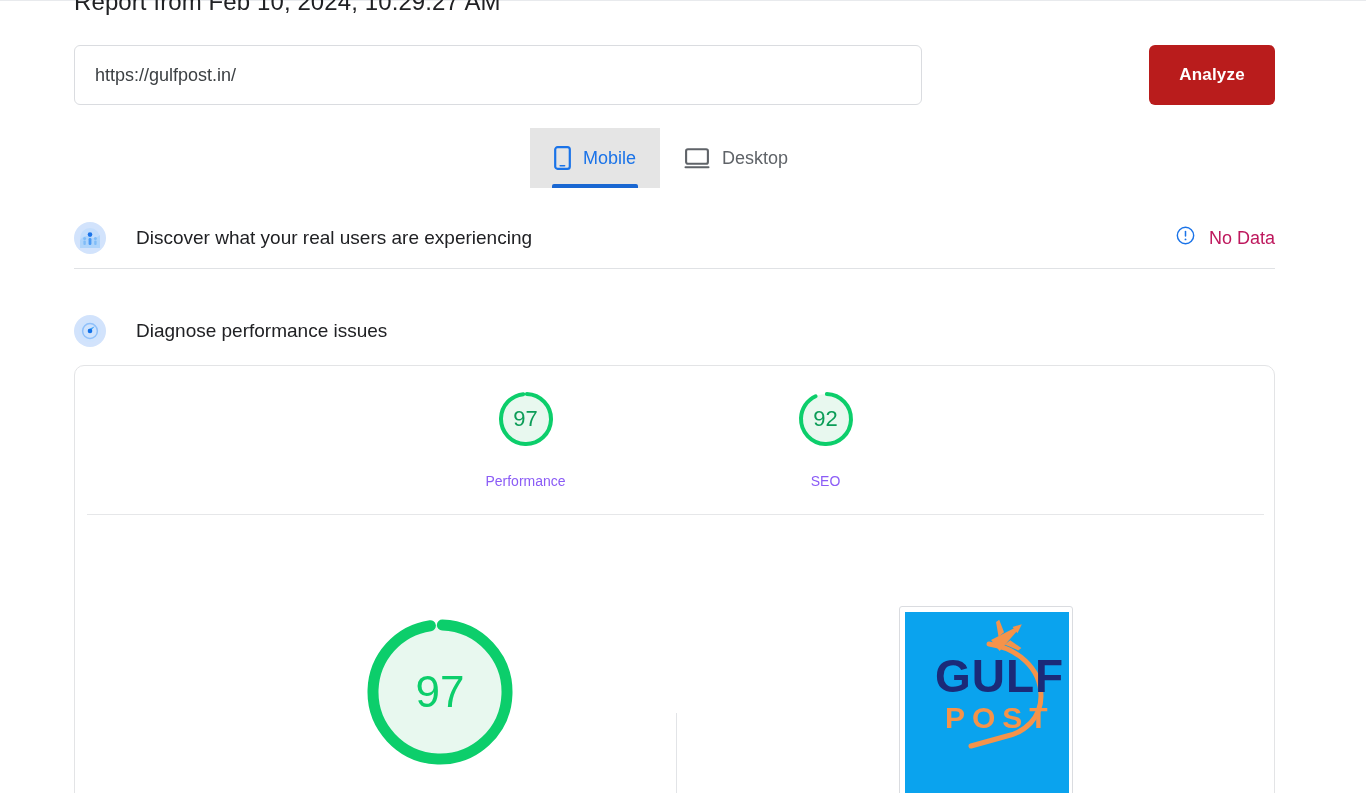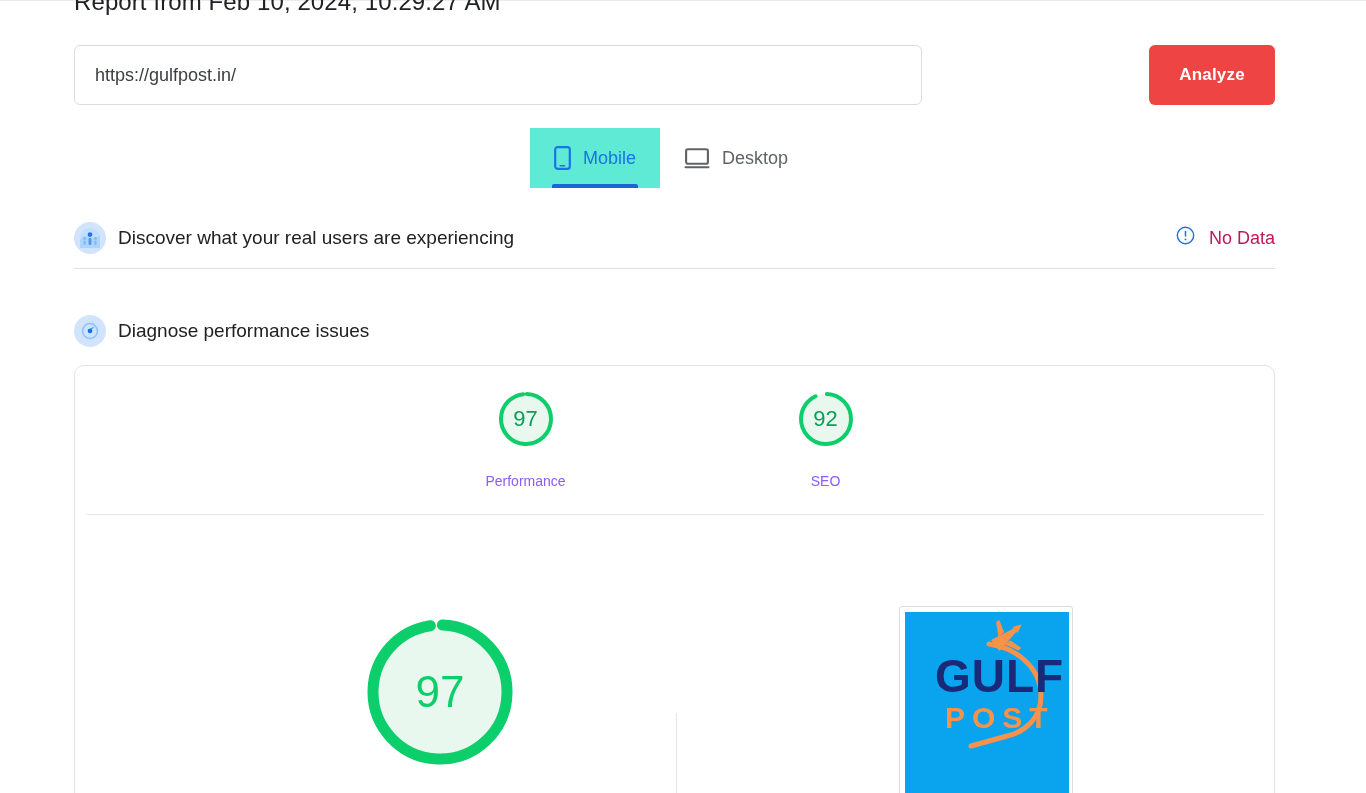--- a/index.html
+++ b/index.html
@@ -27,50 +27,50 @@
   
   .url-row { position: absolute; left: 74px; top: 45px; width: 1201px; height: 60px; }
   .url-input {
     position: absolute; left: 0; top: 0; width: 848px; height: 60px;
     border: 1px solid #dadce0; border-radius: 6px; background: #fff;
     padding: 0 20px; font-size: 18px; color: #3c4043;
     font-family: "Liberation Sans", sans-serif; outline: none;
   }
   .analyze-btn {
     position: absolute; left: 1075px; top: 0; width: 126px; height: 60px;
-    background: #ef4444; color: #fff; border: none; border-radius: 6px;
+    background: #b91c1c; color: #fff; border: none; border-radius: 6px;
     font-size: 17px; font-weight: bold; cursor: pointer;
     font-family: "Liberation Sans", sans-serif; letter-spacing: 0.2px;
   }
 
   
   .tabs { position: absolute; left: 530px; top: 128px; display: flex; }
   .tab {
     position: relative; height: 60px; display: flex; align-items: center;
     gap: 12px; padding: 0 24px; cursor: pointer; font-size: 18px; color: #5f6368;
   }
-  .tab.active { background: #5eead4; color: #1a73e8; }
+  .tab.active { background: #e5e5e5; color: #1a73e8; }
   .tab.active .tab-underline {
     position: absolute; left: 22px; right: 22px; bottom: 0; height: 4px;
     background: #1967d2; border-radius: 2px 2px 0 0;
   }
   .tab svg { display: block; }
 
   
   .section-row {
     position: absolute; left: 74px; width: 1201px; height: 56px;
     display: flex; align-items: center;
   }
   .section-row.discover { top: 210px; }
   .section-row.diagnose { top: 303px; }
   .circ-icon {
     width: 32px; height: 32px; border-radius: 50%; background: #d2e3fc;
     display: flex; align-items: center; justify-content: center; flex: none;
   }
-  .section-label { margin-left: 12px; font-size: 19px; color: #202124; }
+  .section-label { margin-left: 30px; font-size: 19px; color: #202124; }
   .no-data {
     position: absolute; right: 0; top: 50%; transform: translateY(-50%);
     display: flex; align-items: center; gap: 14px;
     color: #be185d; font-size: 18px; cursor: pointer;
   }
   .row-divider {
     position: absolute; left: 74px; top: 268px; width: 1201px; height: 1px;
     background: #e0e2e5;
   }
 

